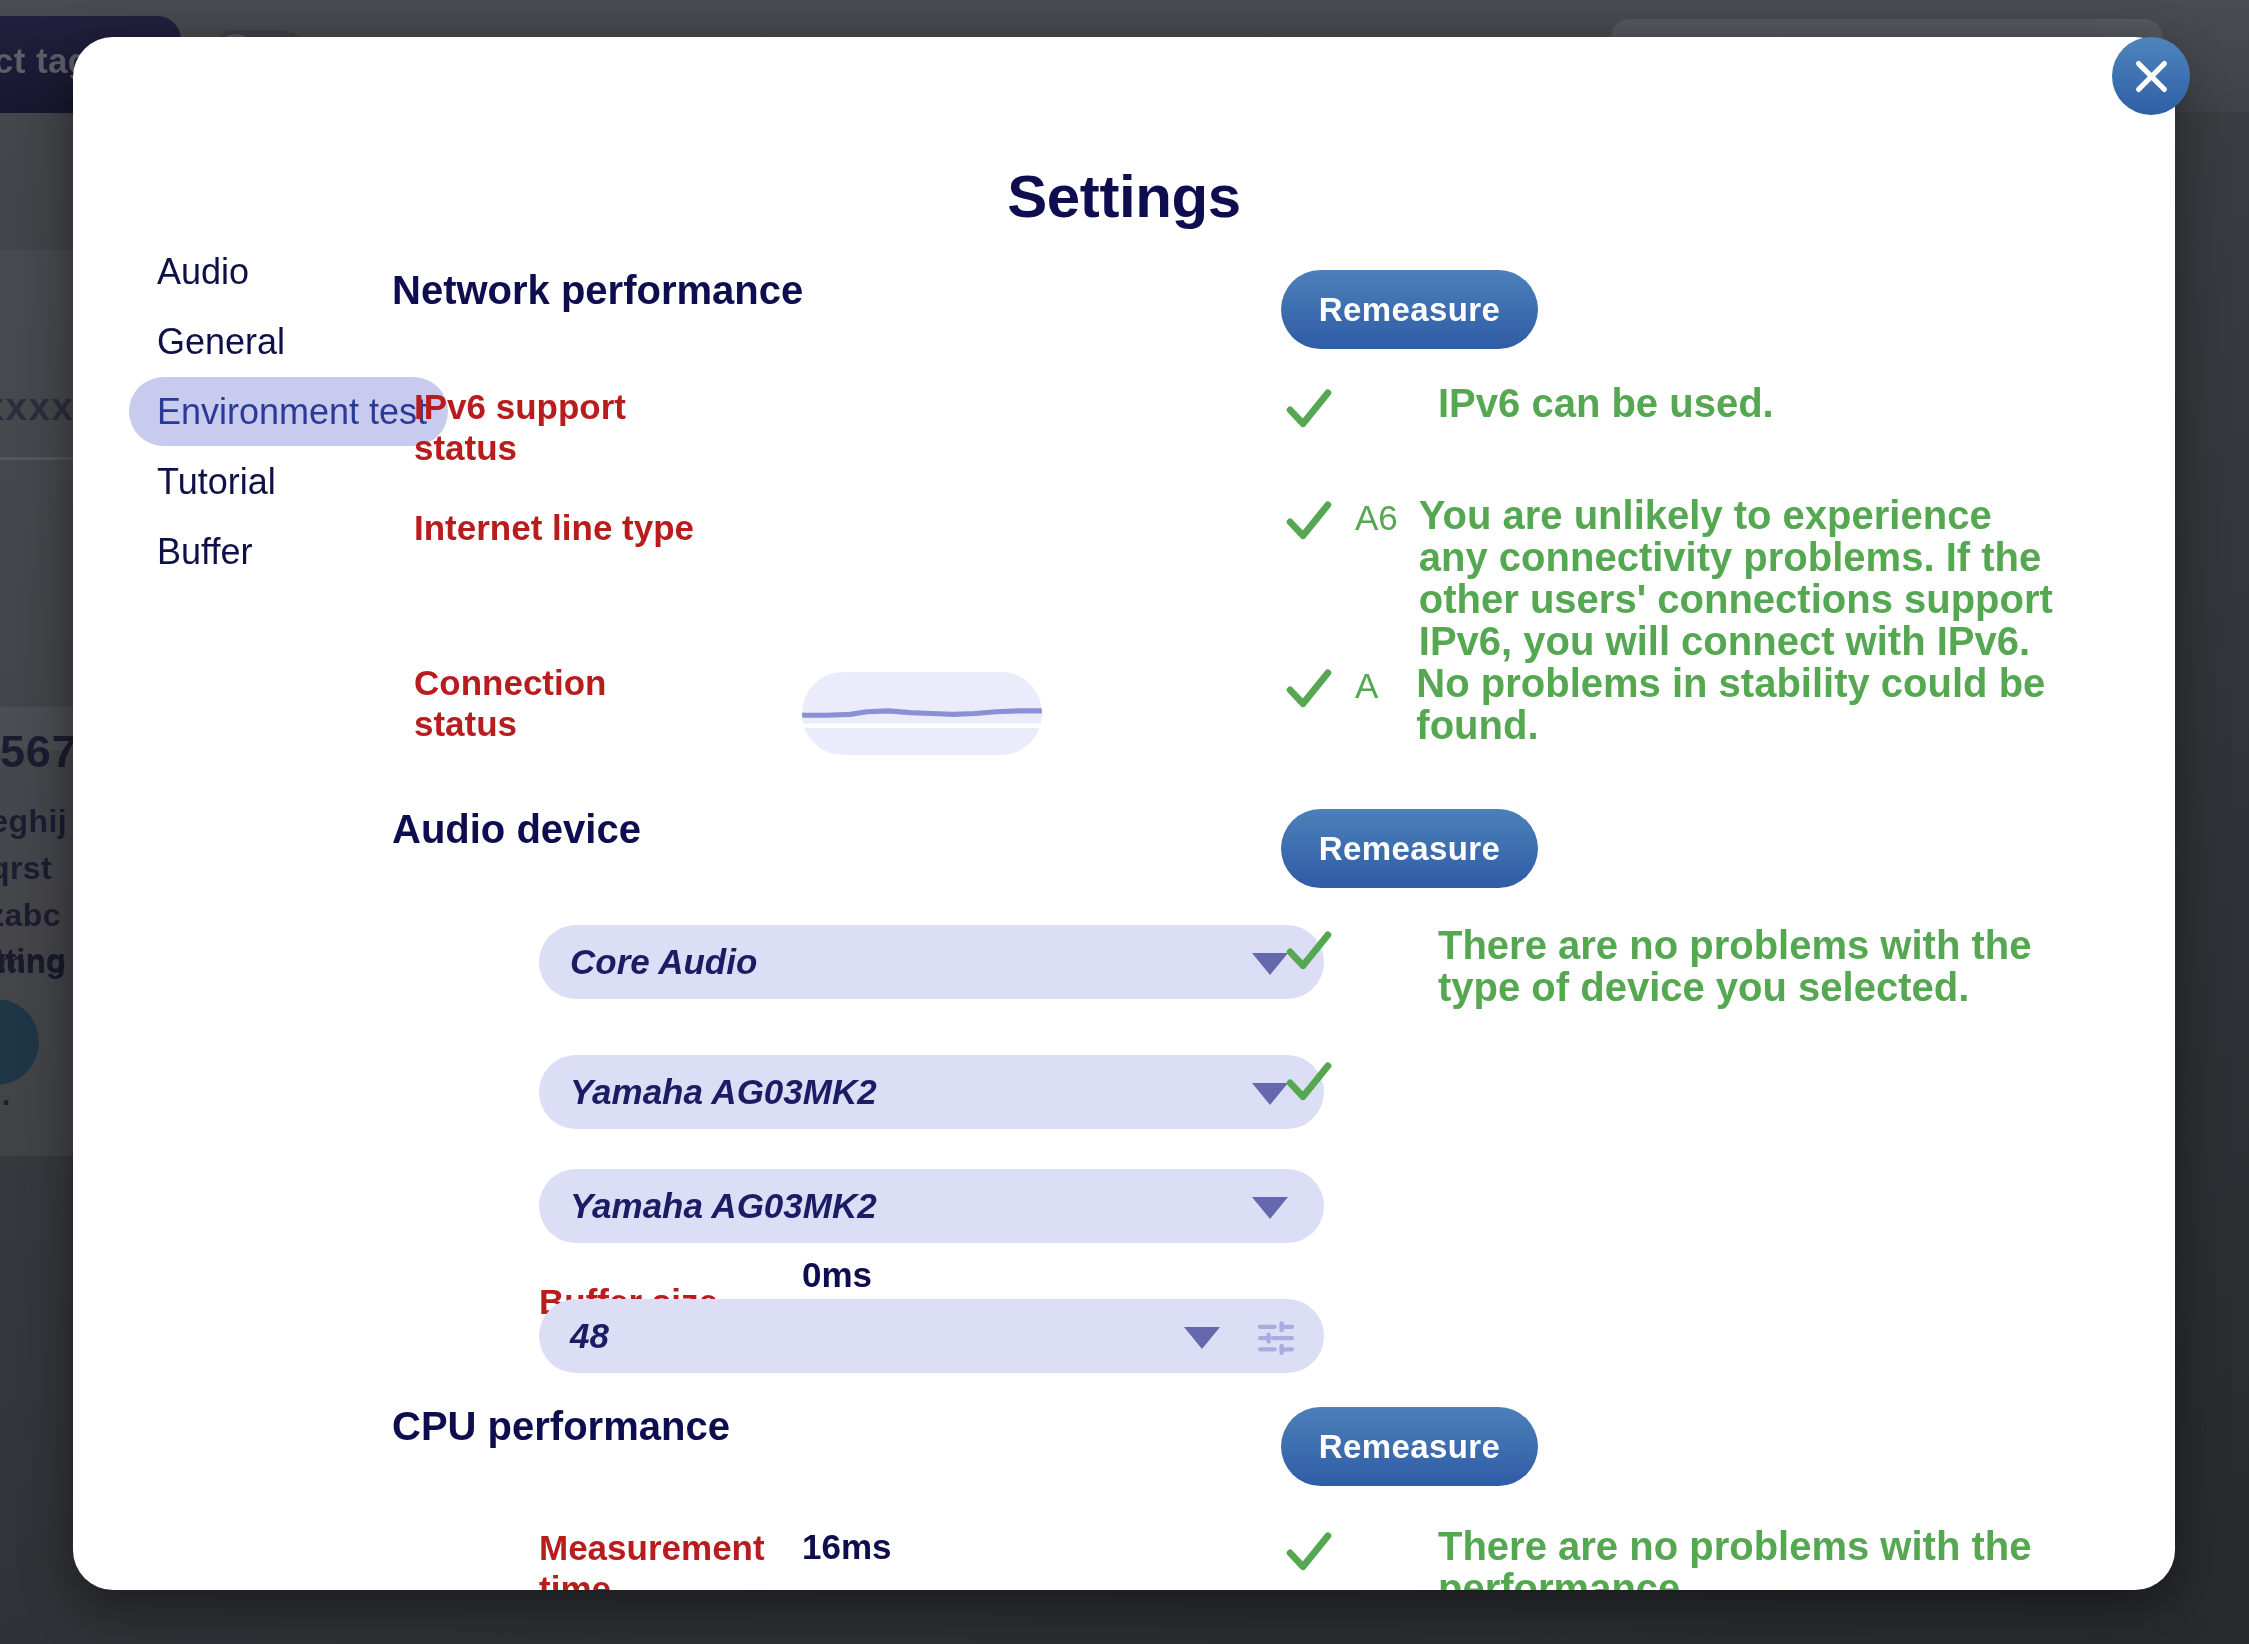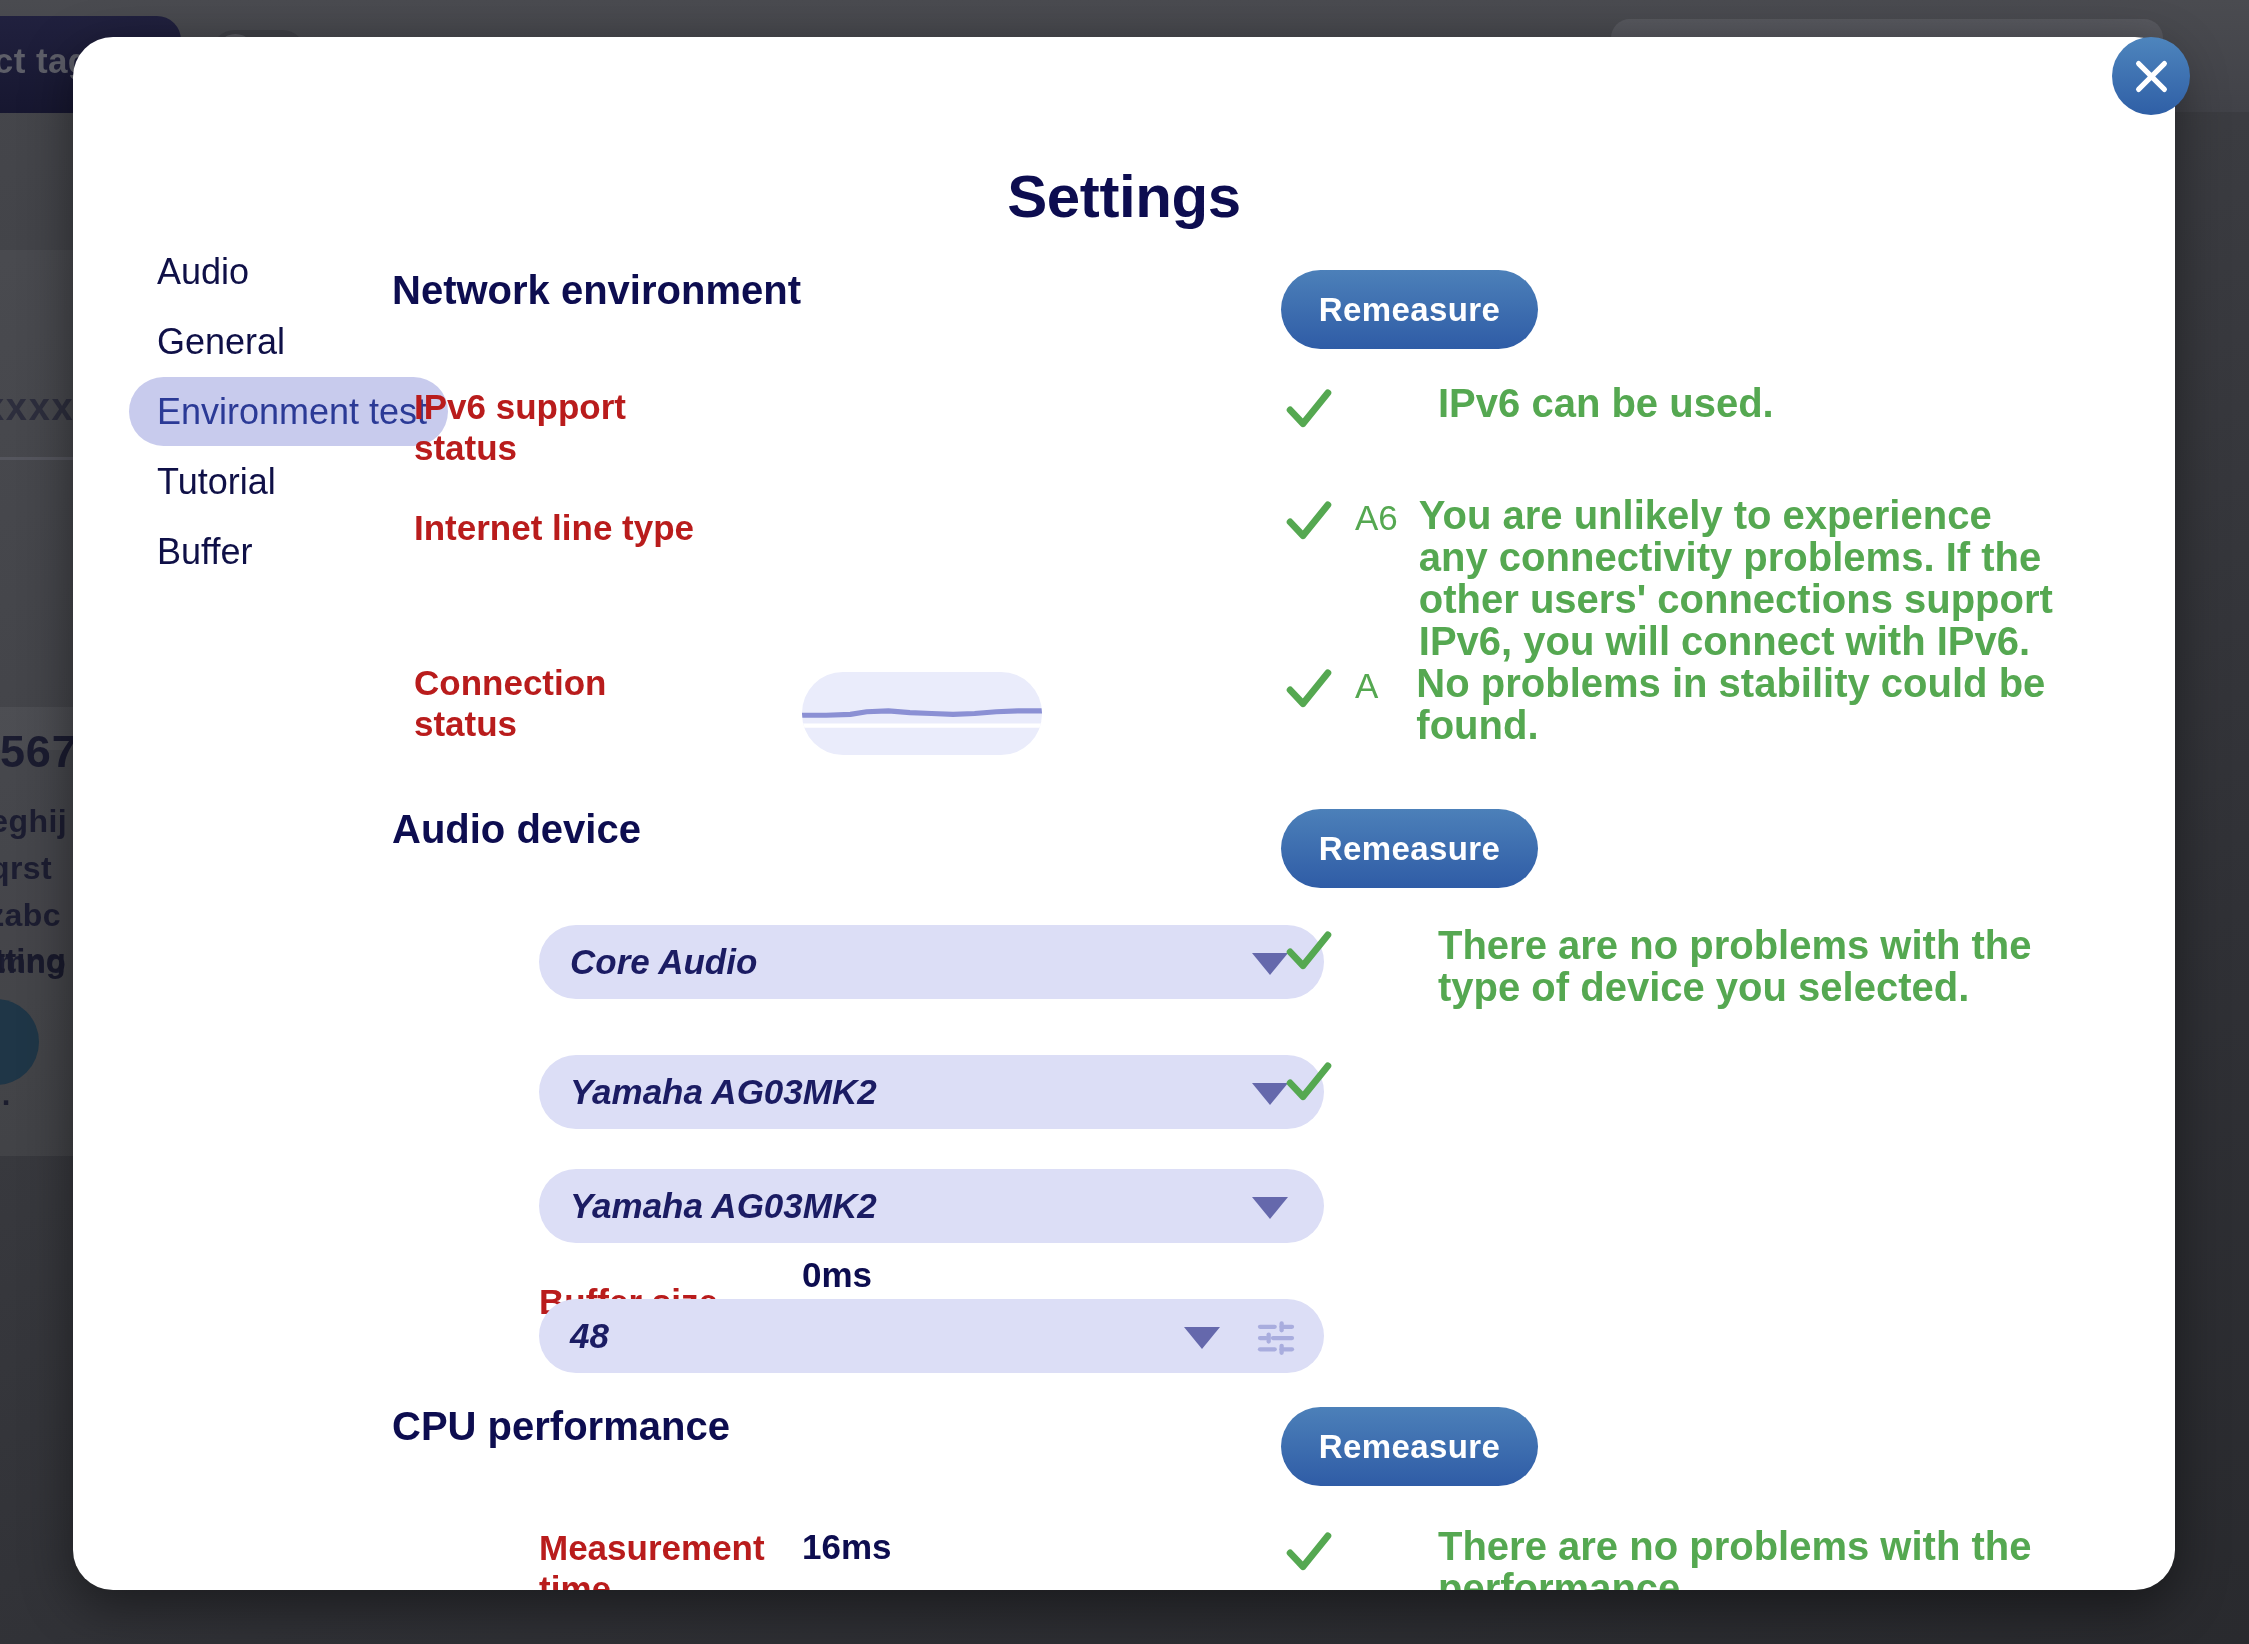--- a/index.html
+++ b/index.html
@@ -390,21 +390,21 @@
     <div class="nav-gap"></div>
     <div class="nav-item active">Environment test</div>
     <div class="nav-gap"></div>
     <div class="nav-item">Tutorial</div>
     <div class="nav-gap"></div>
     <div class="nav-item">Buffer</div>
   </nav>
 
   <div class="content">
 
-    <div class="sec-title" style="left:319px; top:231px;">Network environment</div>
+    <div class="sec-title" style="left:319px; top:231px;">Network performance</div>
 
     <button class="remeasure-btn" style="left:1208px; top:233px;">Remeasure</button>
 
     <div class="row-label" style="left:341px; top:349px;">IPv6 support status</div>
     <div class="row-label" style="left:341px; top:470px;">Internet line type</div>
     <div class="row-label" style="left:341px; top:625px;">Connection status</div>
 
     <div class="sparkline" style="left:729px; top:635px;">
       <svg width="240" height="83" viewBox="0 0 278 96" preserveAspectRatio="none">
         <path d="M0,50 L28,50 L56,49 L75,46 L100,45 L125,47 L150,48 L175,49 L200,48 L225,46 L250,45 L278,45" fill="none" stroke="#8b90d4" stroke-width="6" stroke-linecap="round" stroke-linejoin="round"></path>

